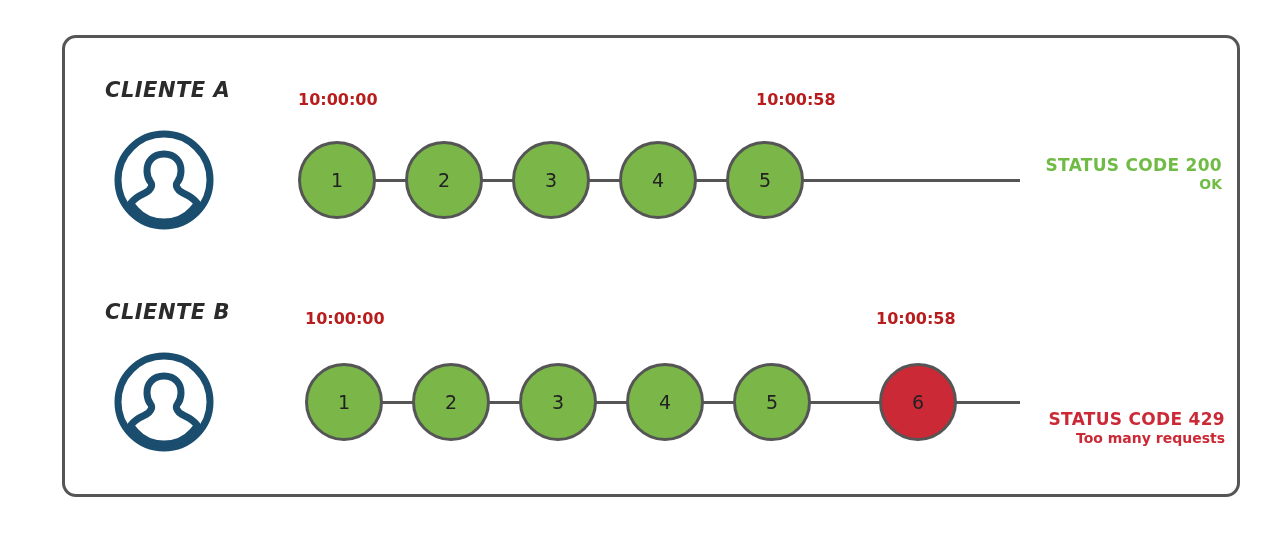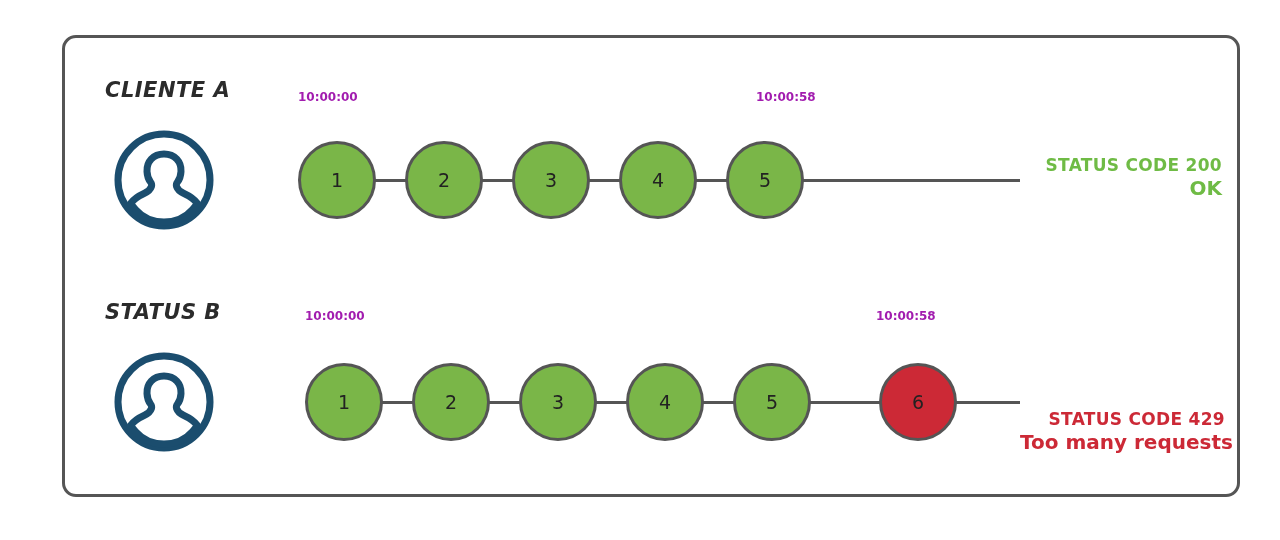--- a/index.html
+++ b/index.html
@@ -66,23 +66,23 @@
     top: 68px;
     width: 104px;
     height: 104px;
   }
   .avatar svg { display: block; }
 
   
   .ts {
     position: absolute;
     font-family: "DejaVu Sans", sans-serif;
-    font-size: 12px;
+    font-size: 16px;
     font-weight: bold;
-    color: #a21caf;
+    color: #b91c1c;
     white-space: nowrap;
   }
 
   
   .chain {
     position: absolute;
     top: 0;
     left: 0;
   }
   .node {
@@ -117,21 +117,21 @@
     font-family: "DejaVu Sans", sans-serif;
     white-space: nowrap;
   }
   .status .line1 {
     font-size: 17px;
     font-weight: 600;
     letter-spacing: 0.3px;
     display: block;
   }
   .status .line2 {
-    font-size: 20px;
+    font-size: 14px;
     font-weight: 600;
     display: block;
     margin-top: 1px;
   }
   .status.ok  { color: #6FBB45; }
   .status.err { color: #CC2936; }
 </style>
 </head>
 <body>
 
@@ -175,21 +175,21 @@
     </div>
 
     <div class="status ok" style="left:1020px; top:95px; width:202px;">
       <span class="line1">STATUS CODE 200</span>
       <span class="line2">OK</span>
     </div>
   </div>
 
   <div class="row row-b">
 
-    <div class="client-label">STATUS B</div>
+    <div class="client-label">CLIENTE B</div>
 
     <div class="avatar">
       <svg width="104" height="104" viewBox="0 0 104 104" xmlns="http://www.w3.org/2000/svg">
         <circle cx="52" cy="52" r="46" fill="none" stroke="#1B4D6E" stroke-width="7"></circle>
         <path d="M52 26 C41 26 34.5 34 35 43.5 C35.3 49.3 37.2 52.4 38.6 54.2
                  C39.6 55.5 39.9 57.1 39.4 58.6 C38.4 61.6 36 63.6 32.5 65.2
                  C26.4 68 21.6 71.2 18.5 75.6 L23.5 81.5
                  C30.5 89.5 40.6 94 52 94 C63.4 94 73.5 89.5 80.5 81.5 L85.5 75.6
                  C82.4 71.2 77.6 68 71.5 65.2 C68 63.6 65.6 61.6 64.6 58.6
                  C64.1 57.1 64.4 55.5 65.4 54.2 C66.8 52.4 68.7 49.3 69 43.5

